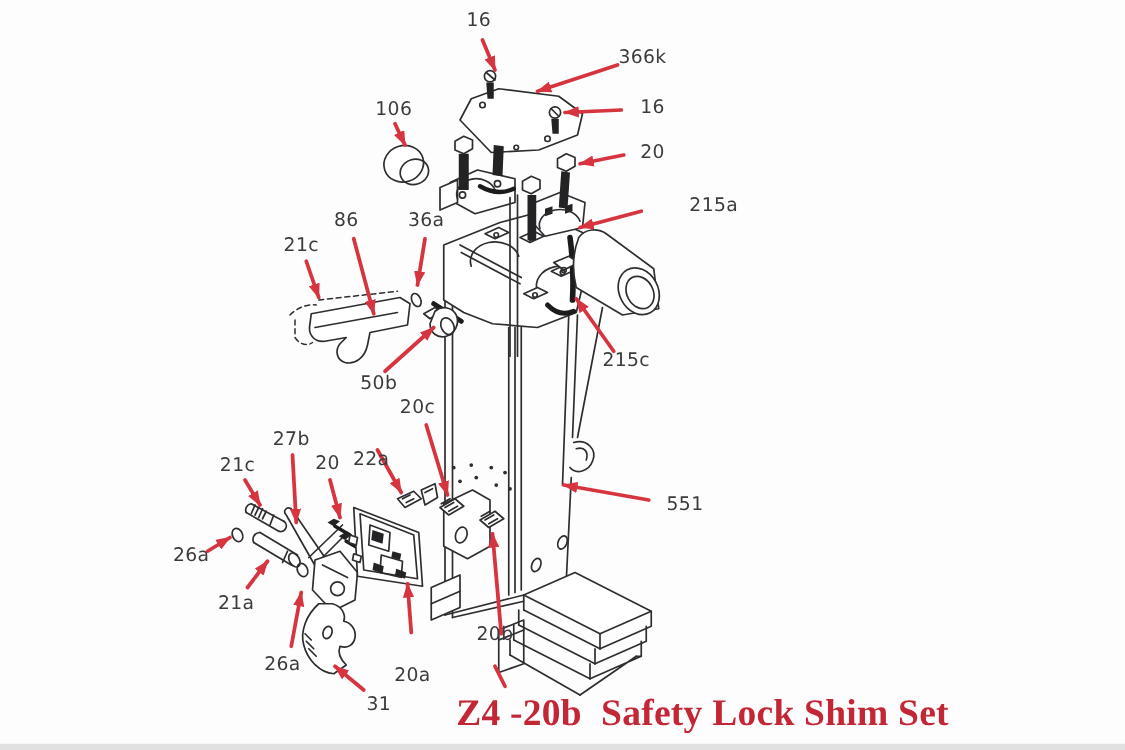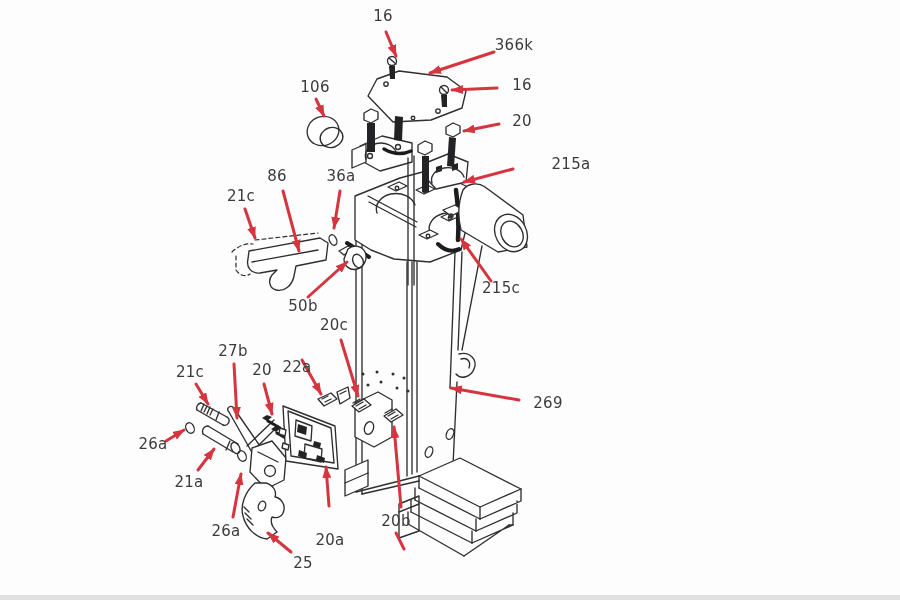--- a/index.html
+++ b/index.html
@@ -270,27 +270,28 @@
   <div class="label" style="left:514px;top:45px">366k</div>
   <div class="label" style="left:522px;top:85px">16</div>
   <div class="label" style="left:522px;top:121px">20</div>
   <div class="label" style="left:571px;top:164px">215a</div>
   <div class="label" style="left:315px;top:87px">106</div>
   <div class="label" style="left:241px;top:196px">21c</div>
   <div class="label" style="left:277px;top:176px">86</div>
   <div class="label" style="left:341px;top:176px">36a</div>
   <div class="label" style="left:303px;top:306px">50b</div>
   <div class="label" style="left:501px;top:288px">215c</div>
-  <div class="label" style="left:548px;top:403px">269</div>
+  <div class="label" style="left:548px;top:403px">551</div>
   <div class="label" style="left:334px;top:325px">20c</div>
   <div class="label" style="left:297px;top:367px">22a</div>
   <div class="label" style="left:233px;top:351px">27b</div>
   <div class="label" style="left:190px;top:372px">21c</div>
   <div class="label" style="left:262px;top:370px">20</div>
   <div class="label" style="left:153px;top:444px">26a</div>
   <div class="label" style="left:189px;top:482px">21a</div>
   <div class="label" style="left:226px;top:531px">26a</div>
   <div class="label" style="left:330px;top:540px">20a</div>
-  <div class="label" style="left:396px;top:521px">20b</div>
-  <div class="label" style="left:303px;top:563px">25</div>
-
+  <div class="label" style="left:396px;top:507px">20b</div>
+  <div class="label" style="left:303px;top:563px">31</div>
+
+  <div class="title">Z4 -20b  Safety Lock Shim Set</div>
   <div class="bottom-strip"></div>
 </div>
 
 </body></html>

